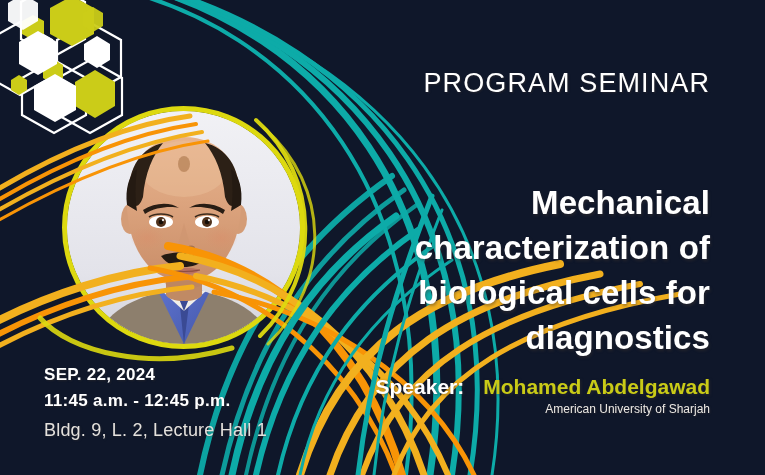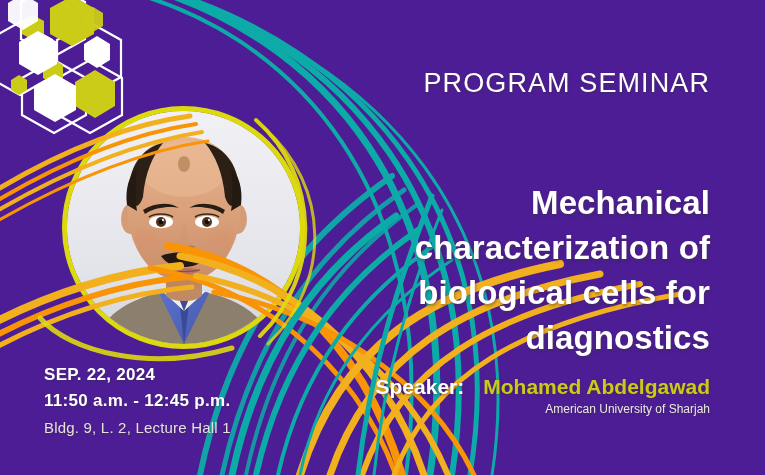--- a/index.html
+++ b/index.html
@@ -5,21 +5,21 @@
   html, body {
     margin: 0;
     padding: 0;
     background: #6f6f6f;
   }
   #poster {
     position: relative;
     width: 765px;
     height: 475px;
     overflow: hidden;
-    background: #4c1d95;
+    background: #0f172a;
     font-family: "Liberation Sans", sans-serif;
     -webkit-font-smoothing: antialiased;
   }
   .layer {
     position: absolute;
     left: 0;
     top: 0;
     width: 765px;
     height: 475px;
   }
@@ -144,21 +144,21 @@
   }
   #event-time {
     font-size: 17px;
     font-weight: bold;
     color: #ffffff;
     letter-spacing: 0.3px;
     line-height: 1.55;
     text-shadow: 1px 1px 2px rgba(60,52,46,0.4);
   }
   #event-location {
-    font-size: 15px;
+    font-size: 18px;
     font-weight: 400;
     color: #e4e1dd;
     letter-spacing: 0.2px;
     line-height: 1.85;
     text-shadow: 1px 1px 2px rgba(60,52,46,0.35);
   }
 </style>
 </head>
 <body>
 
@@ -335,17 +335,17 @@
 
   <div id="speaker-block">
     <div id="speaker-line">
       <span id="speaker-label">Speaker:</span><span id="speaker-name">Mohamed Abdelgawad</span>
     </div>
     <div id="speaker-affiliation">American University of Sharjah</div>
   </div>
 
   <div id="details-block">
     <div id="event-date">SEP. 22, 2024</div>
-    <div id="event-time">11:50 a.m. - 12:45 p.m.</div>
+    <div id="event-time">11:45 a.m. - 12:45 p.m.</div>
     <div id="event-location">Bldg. 9, L. 2, Lecture Hall 1</div>
   </div>
 
 </div>
 
 </body></html>

